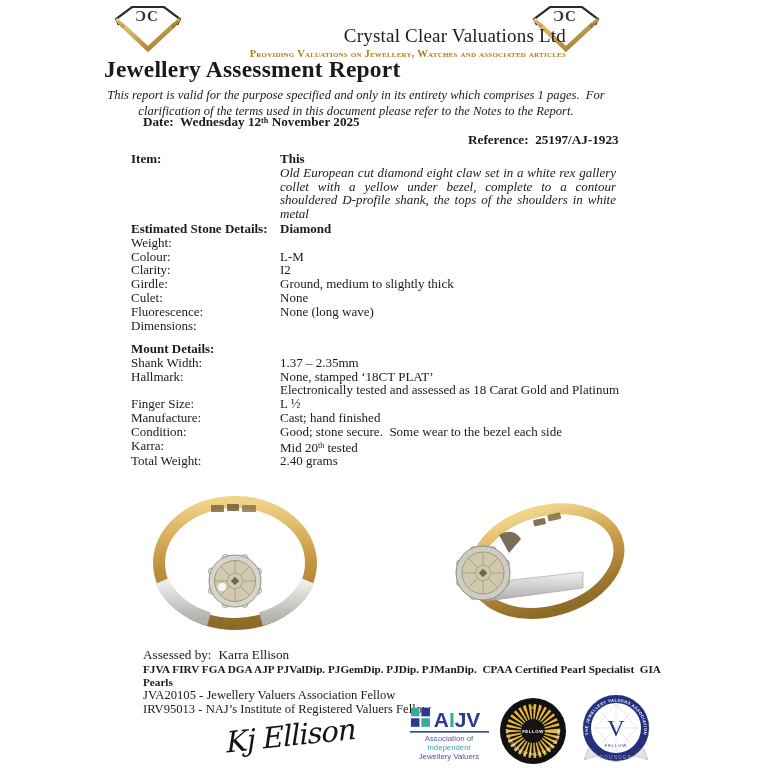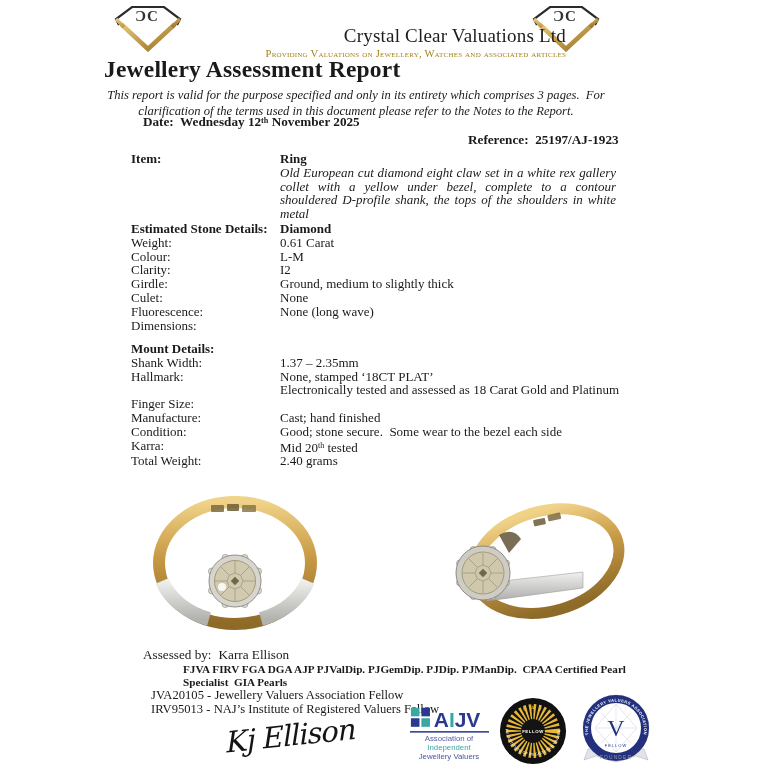--- a/index.html
+++ b/index.html
@@ -6,21 +6,21 @@
   .page{
     position:relative;width:768px;height:768px;background:#ffffff;overflow:hidden;
     font-family:"Liberation Serif","DejaVu Serif",serif;color:#1a1a1a;
   }
   
   .logo{position:absolute;width:74px;height:48px;}
   .logo-left{left:111px;top:4px;}
   .logo-right{left:529px;top:4px;}
   .header-text{position:absolute;left:146px;top:9px;width:420px;text-align:right;margin-top:16px;}
   .company{font-size:19px;line-height:22px;color:#1c1c1c;letter-spacing:.2px;}
-  .tagline{font-size:10.6px;font-weight:normal;font-variant:small-caps;color:#a1841a;letter-spacing:.2px;margin-top:1px;}
+  .tagline{font-size:10.6px;font-weight:bold;font-variant:small-caps;color:#a1841a;letter-spacing:.2px;margin-top:1px;}
   
   .report-title{position:absolute;left:104px;top:56px;width:504px;text-align:left;font-size:23.5px;font-weight:bold;letter-spacing:.2px;}
   .disclaimer{position:absolute;left:104px;top:88px;width:504px;text-align:center;font-style:italic;font-size:12.6px;line-height:15.5px;white-space:pre-wrap;}
   .meta-row{position:absolute;left:143px;top:114px;width:500px;font-size:13.2px;font-weight:bold;}
   .meta-date{position:absolute;left:0;top:0;white-space:pre-wrap;}
   .meta-ref{position:absolute;left:325px;top:18px;white-space:pre-wrap;}
   .sup{font-size:62%;vertical-align:3.5px;}
   
   .section{position:absolute;left:131px;width:500px;font-size:13px;line-height:13.8px;}
   .sec-item{top:152px;}
@@ -33,22 +33,22 @@
   .desc{width:336px;text-align:justify;font-style:italic;}
   .nowrap{white-space:nowrap;}
   
   .photo{position:absolute;}
   .photo-front{left:141px;top:489px;width:188px;height:156px;}
   .photo-side{left:421px;top:487px;width:224px;height:160px;}
   
   .assessor{position:absolute;left:143px;top:648px;width:520px;}
   .assessed-line{font-size:13.2px;line-height:14px;white-space:pre-wrap;}
   .assessed-line .name{margin-left:7px;}
-  .credentials{font-size:11.2px;line-height:13px;font-weight:bold;white-space:pre-wrap;margin-top:1px;margin-left:40px;}
-  .membership{font-size:12.6px;line-height:13.8px;white-space:pre-wrap;margin-left:8px;}
+  .credentials{font-size:11.2px;line-height:13px;font-weight:bold;white-space:pre-wrap;margin-top:1px;}
+  .membership{font-size:12.6px;line-height:13.8px;white-space:pre-wrap;}
   .signature{position:absolute;left:212px;top:706px;width:150px;height:58px;}
   .badge{position:absolute;}
   .badge-aijv{left:405px;top:703px;width:88px;height:60px;}
   .badge-naj{left:499px;top:697px;width:68px;height:68px;}
   .badge-jva{left:577px;top:694px;width:78px;height:73px;}
   svg text{user-select:none;}
 </style>
 </head>
 <body>
 
@@ -81,46 +81,45 @@
     <text transform="translate(35,17) scale(-1,1)" font-size="15" font-weight="bold" fill="#333" text-anchor="start">C</text>
     <text x="36" y="17" font-size="15" font-weight="bold" fill="#333">C</text>
   </svg>
 
   <div class="header-text">
     <div class="company">Crystal Clear Valuations Ltd</div>
     <div class="tagline">Providing Valuations on Jewellery, Watches and associated articles</div>
   </div>
 
   <div class="report-title">Jewellery Assessment Report</div>
-  <div class="disclaimer">This report is valid for the purpose specified and only in its entirety which comprises 3 pages.  For clarification of the terms used in this document please refer to the Notes to the Report.</div>
+  <div class="disclaimer">This report is valid for the purpose specified and only in its entirety which comprises 1 pages.  For clarification of the terms used in this document please refer to the Notes to the Report.</div>
 
   <div class="meta-row">
     <div class="meta-date"><span>Date:  </span><span>Wednesday 12</span><span class="sup">th</span><span> November 2025</span></div>
     <div class="meta-ref"><span>Reference:  </span><span>25197/AJ-1923</span></div>
   </div>
 
   <div class="section sec-item">
     <div class="drow">
       <div class="dlabel b">Item:</div>
-      <div class="dval b">Ring</div>
+      <div class="dval b">This</div>
     </div>
     <div class="drow">
       <div class="dlabel"></div>
       <div class="dval desc">Old European cut diamond eight claw set in a white rex gallery collet with a yellow under bezel, complete to a contour shouldered D-profile shank, the tops of the shoulders in white metal</div>
     </div>
   </div>
 
   <div class="section sec-stone">
     <div class="drow">
       <div class="dlabel b">Estimated Stone Details:</div>
       <div class="dval b">Diamond</div>
     </div>
     <div class="drow">
         <div class="dlabel">Weight:</div>
-        <div class="dval">0.61 Carat</div>
       </div>
     <div class="drow">
         <div class="dlabel">Colour:</div>
         <div class="dval">L-M</div>
       </div>
     <div class="drow">
         <div class="dlabel">Clarity:</div>
         <div class="dval">I2</div>
       </div>
     <div class="drow">
@@ -152,20 +151,21 @@
     <div class="drow">
         <div class="dlabel">Hallmark:</div>
         <div class="dval">None, stamped ‘18CT PLAT’</div>
       </div>
     <div class="drow">
         <div class="dlabel"></div>
         <div class="dval nowrap">Electronically tested and assessed as 18 Carat Gold and Platinum</div>
       </div>
     <div class="drow">
         <div class="dlabel">Finger Size:</div>
+        <div class="dval">L ½</div>
       </div>
     <div class="drow">
         <div class="dlabel">Manufacture:</div>
         <div class="dval">Cast; hand finished</div>
       </div>
     <div class="drow">
         <div class="dlabel">Condition:</div>
         <div class="dval">Good; stone secure.  Some wear to the bezel each side</div>
       </div>
     <div class="drow">

